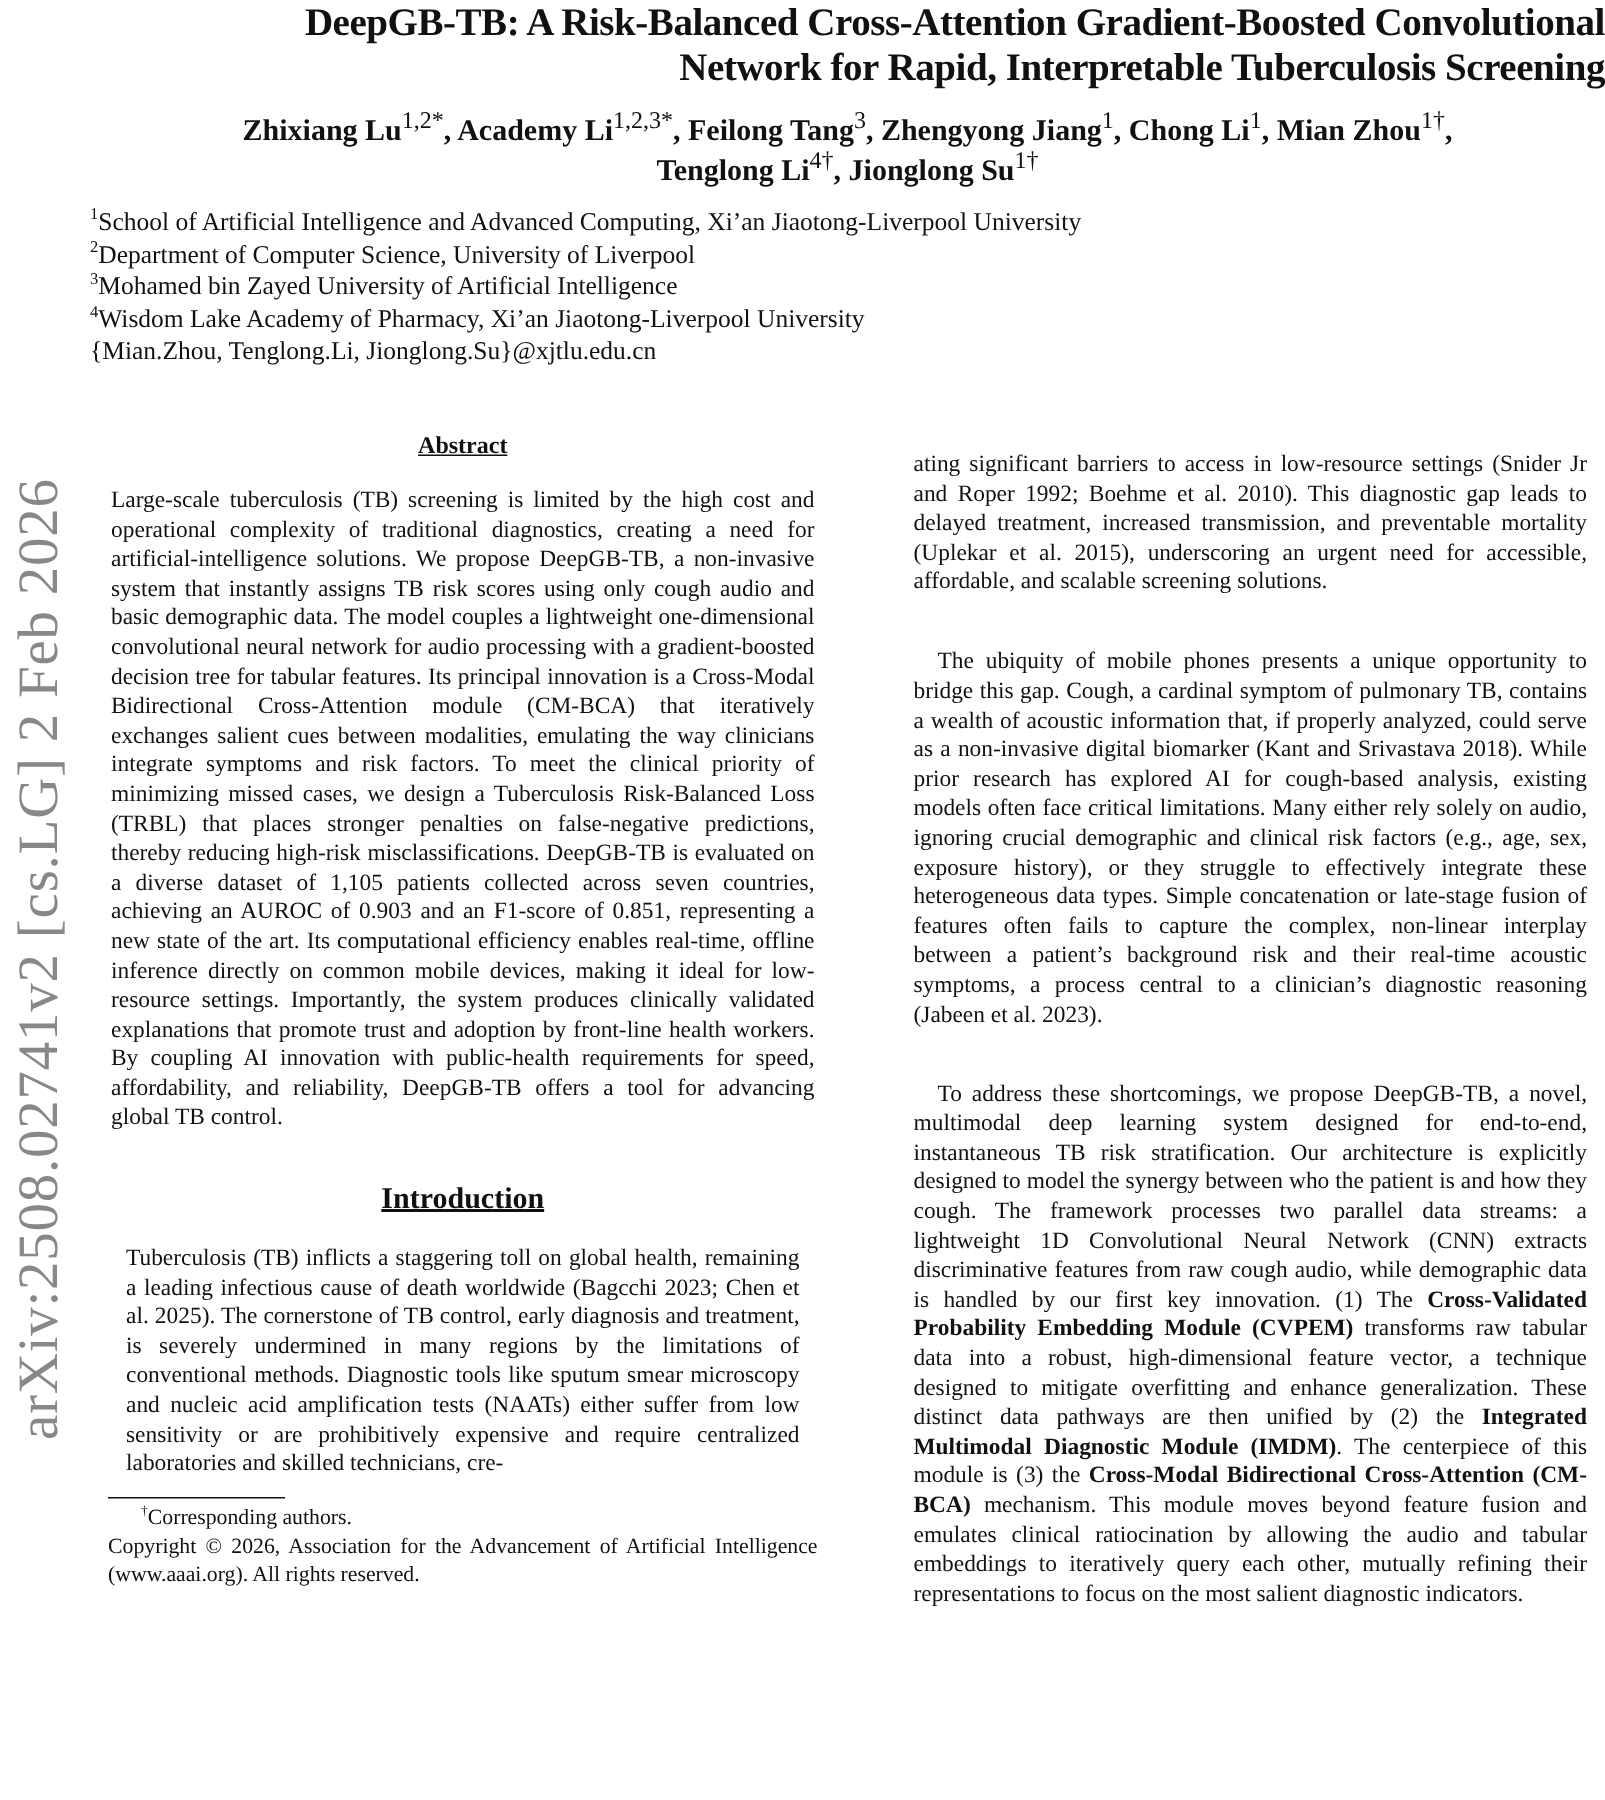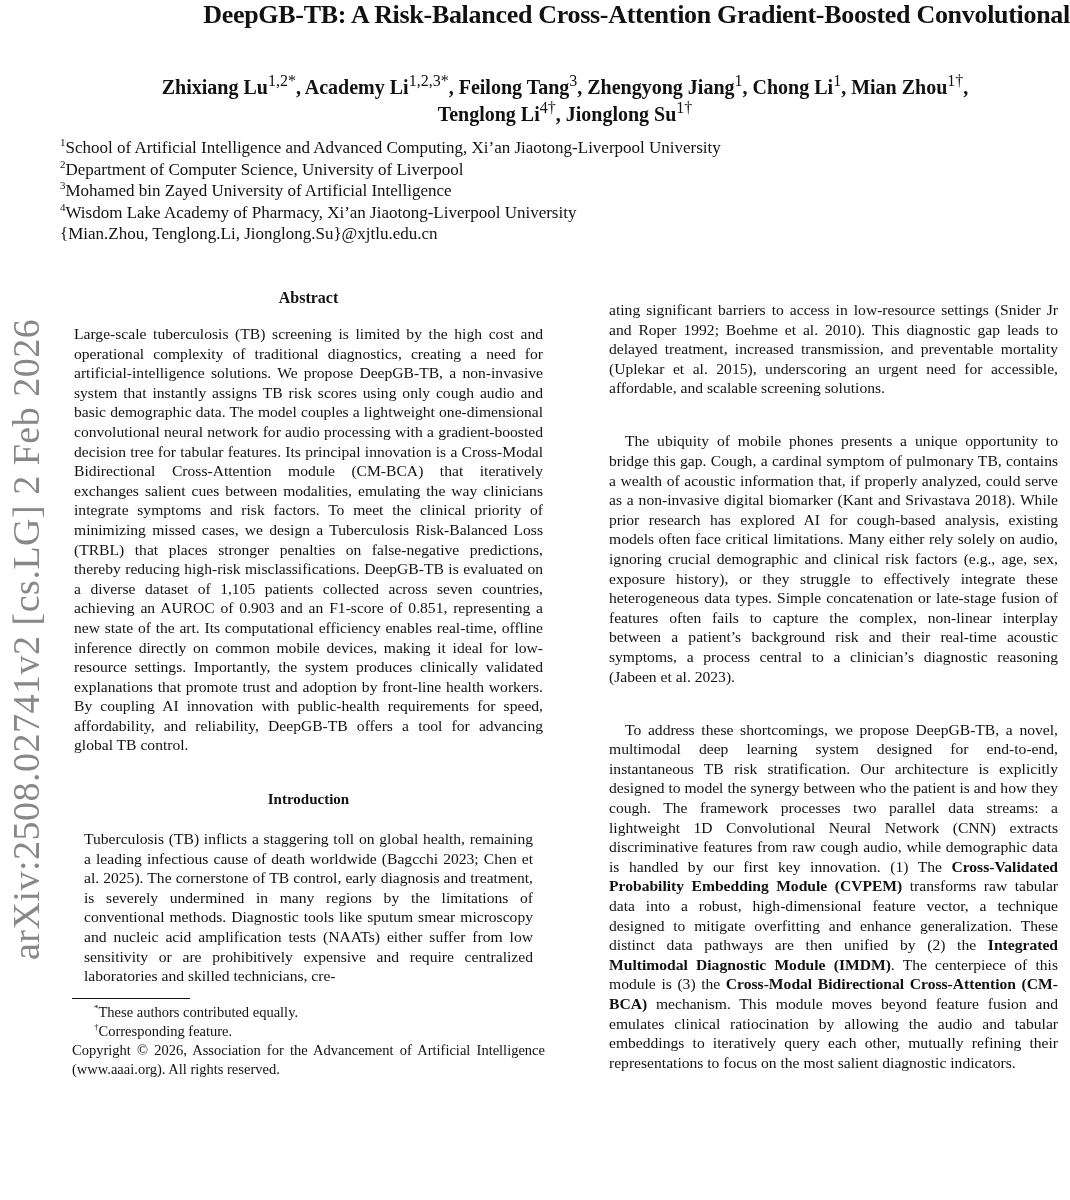--- a/index.html
+++ b/index.html
@@ -25,39 +25,40 @@
   .arxiv {
     position: absolute; left: 4px; top: 960px;
     transform-origin: 0 0; transform: rotate(-90deg);
     font-size: 38px; color: #888; white-space: nowrap; letter-spacing: 0.5px;
     font-family: "Liberation Serif", serif;
   }
   .col { position: absolute; font-size: 15.6px; line-height: 19.6px; text-align: justify; }
   .col-left { left: 72px; width: 473px; }
   .col-right { left: 597px; width: 473px; }
   .section-head {
-    text-align: center; font-weight: bold; margin: 0;
+    text-align: center; font-weight: bold; margin: 0; text-decoration: underline;
   }
   .abstract-head { font-size: 16px; line-height: 20px; }
-  .intro-head { font-size: 15px; line-height: 24px; }
+  .intro-head { font-size: 20px; line-height: 24px; }
   .abstract-body { padding: 0 2px 0 2px; margin: 0; }
   p { margin: 12px; }
   .indent { text-indent: 16px; }
   .gap { height: 9.5px; }
   .footrule { width: 118px; border-top: 1px solid #111; margin-top: 8px; margin-bottom: 4px; }
   .footnote { font-size: 14.5px; line-height: 19px; }
   .footnote.ind { padding-left: 22px; }
   .footnote sup { font-size: 9px; vertical-align: 6px; line-height: 0; }
   b { font-weight: bold; }
 </style>
 </head>
 <body>
 
 <div class="title">
   <div>DeepGB-TB: A Risk-Balanced Cross-Attention Gradient-Boosted Convolutional</div>
+  <div>Network for Rapid, Interpretable Tuberculosis Screening</div>
 </div>
 
 <div class="authors">
   <div>
     <span><span>Zhixiang Lu</span><sup>1,2*</sup></span>, 
     <span><span>Academy Li</span><sup>1,2,3*</sup></span>, 
     <span><span>Feilong Tang</span><sup>3</sup></span>, 
     <span><span>Zhengyong Jiang</span><sup>1</sup></span>, 
     <span><span>Chong Li</span><sup>1</sup></span>, 
     <span><span>Mian Zhou</span><sup>1†</sup></span>,
@@ -80,22 +81,21 @@
 
 <div class="col col-left" style="top:288px;">
   <h3 class="section-head abstract-head">Abstract</h3>
   <div style="height:16px"></div>
   <p class="abstract-body">Large-scale tuberculosis (TB) screening is limited by the high cost and operational complexity of traditional diagnostics, creating a need for artificial-intelligence solutions. We propose DeepGB-TB, a non-invasive system that instantly assigns TB risk scores using only cough audio and basic demographic data. The model couples a lightweight one-dimensional convolutional neural network for audio processing with a gradient-boosted decision tree for tabular features. Its principal innovation is a Cross-Modal Bidirectional Cross-Attention module (CM-BCA) that iteratively exchanges salient cues between modalities, emulating the way clinicians integrate symptoms and risk factors. To meet the clinical priority of minimizing missed cases, we design a Tuberculosis Risk-Balanced Loss (TRBL) that places stronger penalties on false-negative predictions, thereby reducing high-risk misclassifications. DeepGB-TB is evaluated on a diverse dataset of 1,105 patients collected across seven countries, achieving an AUROC of 0.903 and an F1-score of 0.851, representing a new state of the art. Its computational efficiency enables real-time, offline inference directly on common mobile devices, making it ideal for low-resource settings. Importantly, the system produces clinically validated explanations that promote trust and adoption by front-line health workers. By coupling AI innovation with public-health requirements for speed, affordability, and reliability, DeepGB-TB offers a tool for advancing global TB control.</p>
   <div style="height:32px"></div>
   <h2 class="section-head intro-head">Introduction</h2>
   <div style="height:6px"></div>
   <p>Tuberculosis (TB) inflicts a staggering toll on global health, remaining a leading infectious cause of death worldwide (Bagcchi 2023; Chen et al. 2025). The cornerstone of TB control, early diagnosis and treatment, is severely undermined in many regions by the limitations of conventional methods. Diagnostic tools like sputum smear microscopy and nucleic acid amplification tests (NAATs) either suffer from low sensitivity or are prohibitively expensive and require centralized laboratories and skilled technicians, cre-</p>
   <div class="footrule"></div>
-  <div class="footnote ind"><sup>*</sup><span>These authors contributed equally.</span></div>
-  <div class="footnote ind"><sup>†</sup><span>Corresponding feature.</span></div>
+  <div class="footnote ind"><sup>†</sup><span>Corresponding authors.</span></div>
   <div class="footnote" style="text-align:justify;">Copyright © 2026, Association for the Advancement of Artificial Intelligence (www.aaai.org). All rights reserved.</div>
 </div>
 
 <div class="col col-right" style="top:288px;">
   <p>ating significant barriers to access in low-resource settings (Snider Jr and Roper 1992; Boehme et al. 2010). This diagnostic gap leads to delayed treatment, increased transmission, and preventable mortality (Uplekar et al. 2015), underscoring an urgent need for accessible, affordable, and scalable screening solutions.</p>
   <div class="gap"></div>
   <p class="indent">The ubiquity of mobile phones presents a unique opportunity to bridge this gap. Cough, a cardinal symptom of pulmonary TB, contains a wealth of acoustic information that, if properly analyzed, could serve as a non-invasive digital biomarker (Kant and Srivastava 2018). While prior research has explored AI for cough-based analysis, existing models often face critical limitations. Many either rely solely on audio, ignoring crucial demographic and clinical risk factors (e.g., age, sex, exposure history), or they struggle to effectively integrate these heterogeneous data types. Simple concatenation or late-stage fusion of features often fails to capture the complex, non-linear interplay between a patient’s background risk and their real-time acoustic symptoms, a process central to a clinician’s diagnostic reasoning (Jabeen et al. 2023).</p>
   <div class="gap"></div>
   <p class="indent"><span>To address these shortcomings, we propose DeepGB-TB, a novel, multimodal deep learning system designed for end-to-end, instantaneous TB risk stratification. Our architecture is explicitly designed to model the synergy between who the patient is and how they cough. The framework processes two parallel data streams: a lightweight 1D Convolutional Neural Network (CNN) extracts discriminative features from raw cough audio, while demographic data is handled by our first key innovation. (1) The </span><b>Cross-Validated Probability Embedding Module (CVPEM)</b><span> transforms raw tabular data into a robust, high-dimensional feature vector, a technique designed to mitigate overfitting and enhance generalization. These distinct data pathways are then unified by (2) the </span><b>Integrated Multimodal Diagnostic Module (IMDM)</b><span>. The centerpiece of this module is (3) the </span><b>Cross-Modal Bidirectional Cross-Attention (CM-BCA)</b><span> mechanism. This module moves beyond feature fusion and emulates clinical ratiocination by allowing the audio and tabular embeddings to iteratively query each other, mutually refining their representations to focus on the most salient diagnostic indicators.</span></p>
 </div>

